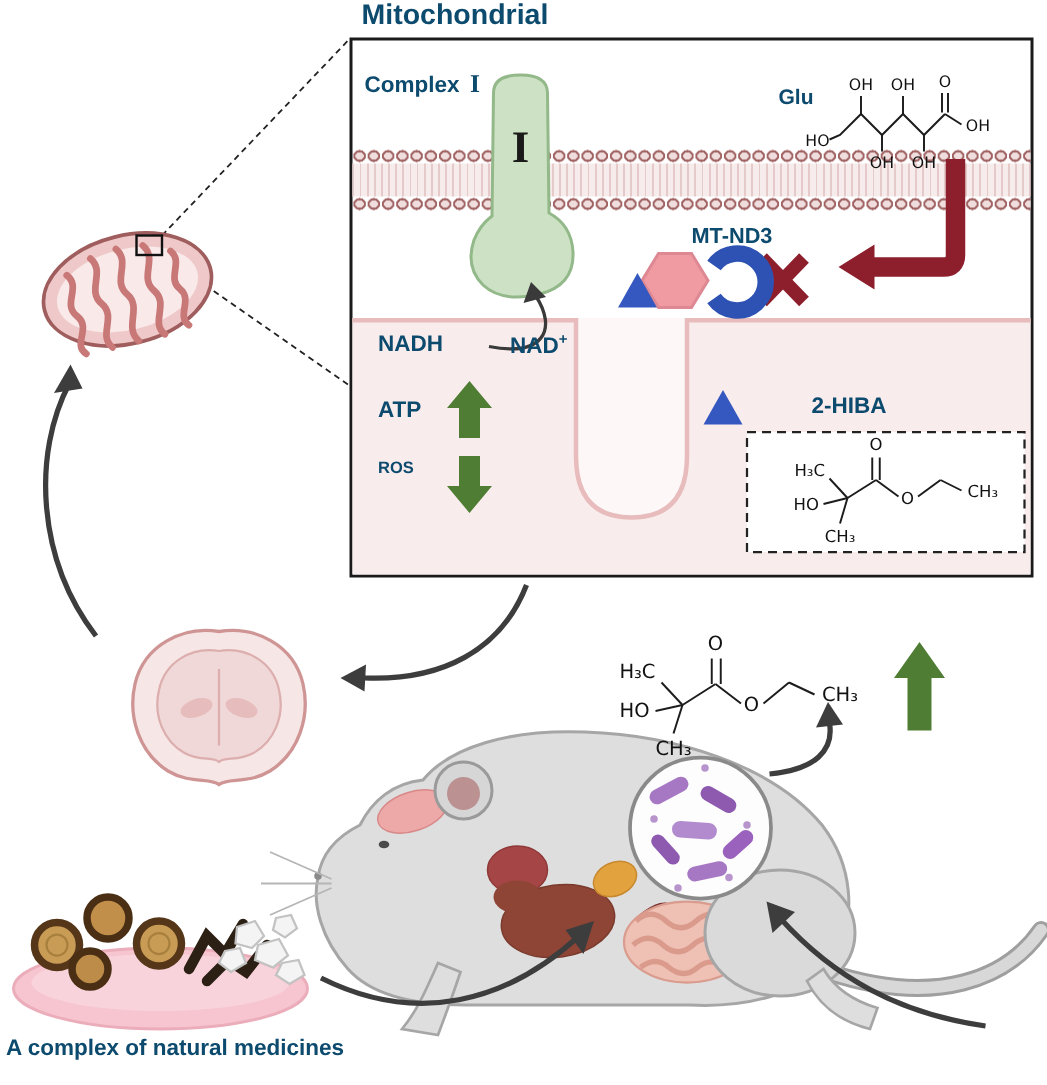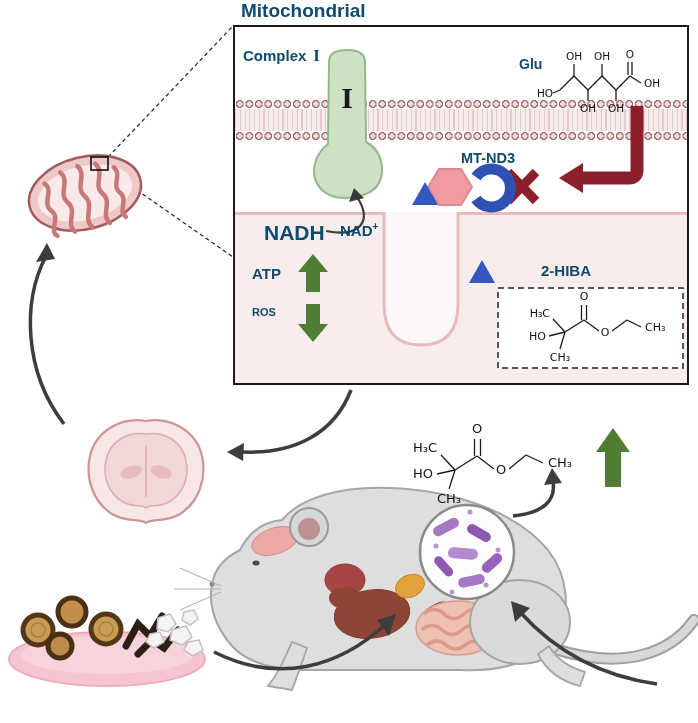--- a/index.html
+++ b/index.html
@@ -254,25 +254,26 @@
   <div class="lbl" style="left:241px;top:0;font-size:19px;">Mitochondrial</div>
 
   <div class="lbl" style="left:243px;top:46px;font-size:15px;">
     <span>Complex</span><span class="serif-numeral">I</span>
   </div>
 
   <div class="lbl" style="left:519px;top:56px;font-size:14px;">Glu</div>
 
   <div class="lbl" style="left:461px;top:150px;font-size:14.5px;">MT-ND3</div>
 
-  <div class="lbl" style="left:264px;top:221px;font-size:21px;text-align:right;">NADH</div>
+  <div class="lbl" style="left:252px;top:221px;font-size:15px;text-align:right;">NADH</div>
 
   <div class="lbl" style="left:340px;top:221px;font-size:15px;">
     <span>NAD</span><sup>+</sup>
   </div>
 
   <div class="lbl" style="left:252px;top:265px;font-size:15px;">ATP</div>
 
   <div class="lbl" style="left:252px;top:306px;font-size:11px;">ROS</div>
 
   <div class="lbl" style="left:503px;top:262px;font-size:15px;margin-left:38px;">2-HIBA</div>
 
+  <div class="lbl" style="left:4px;top:690px;font-size:15px;">A complex of natural medicines</div>
 </div>
 
 </body></html>

